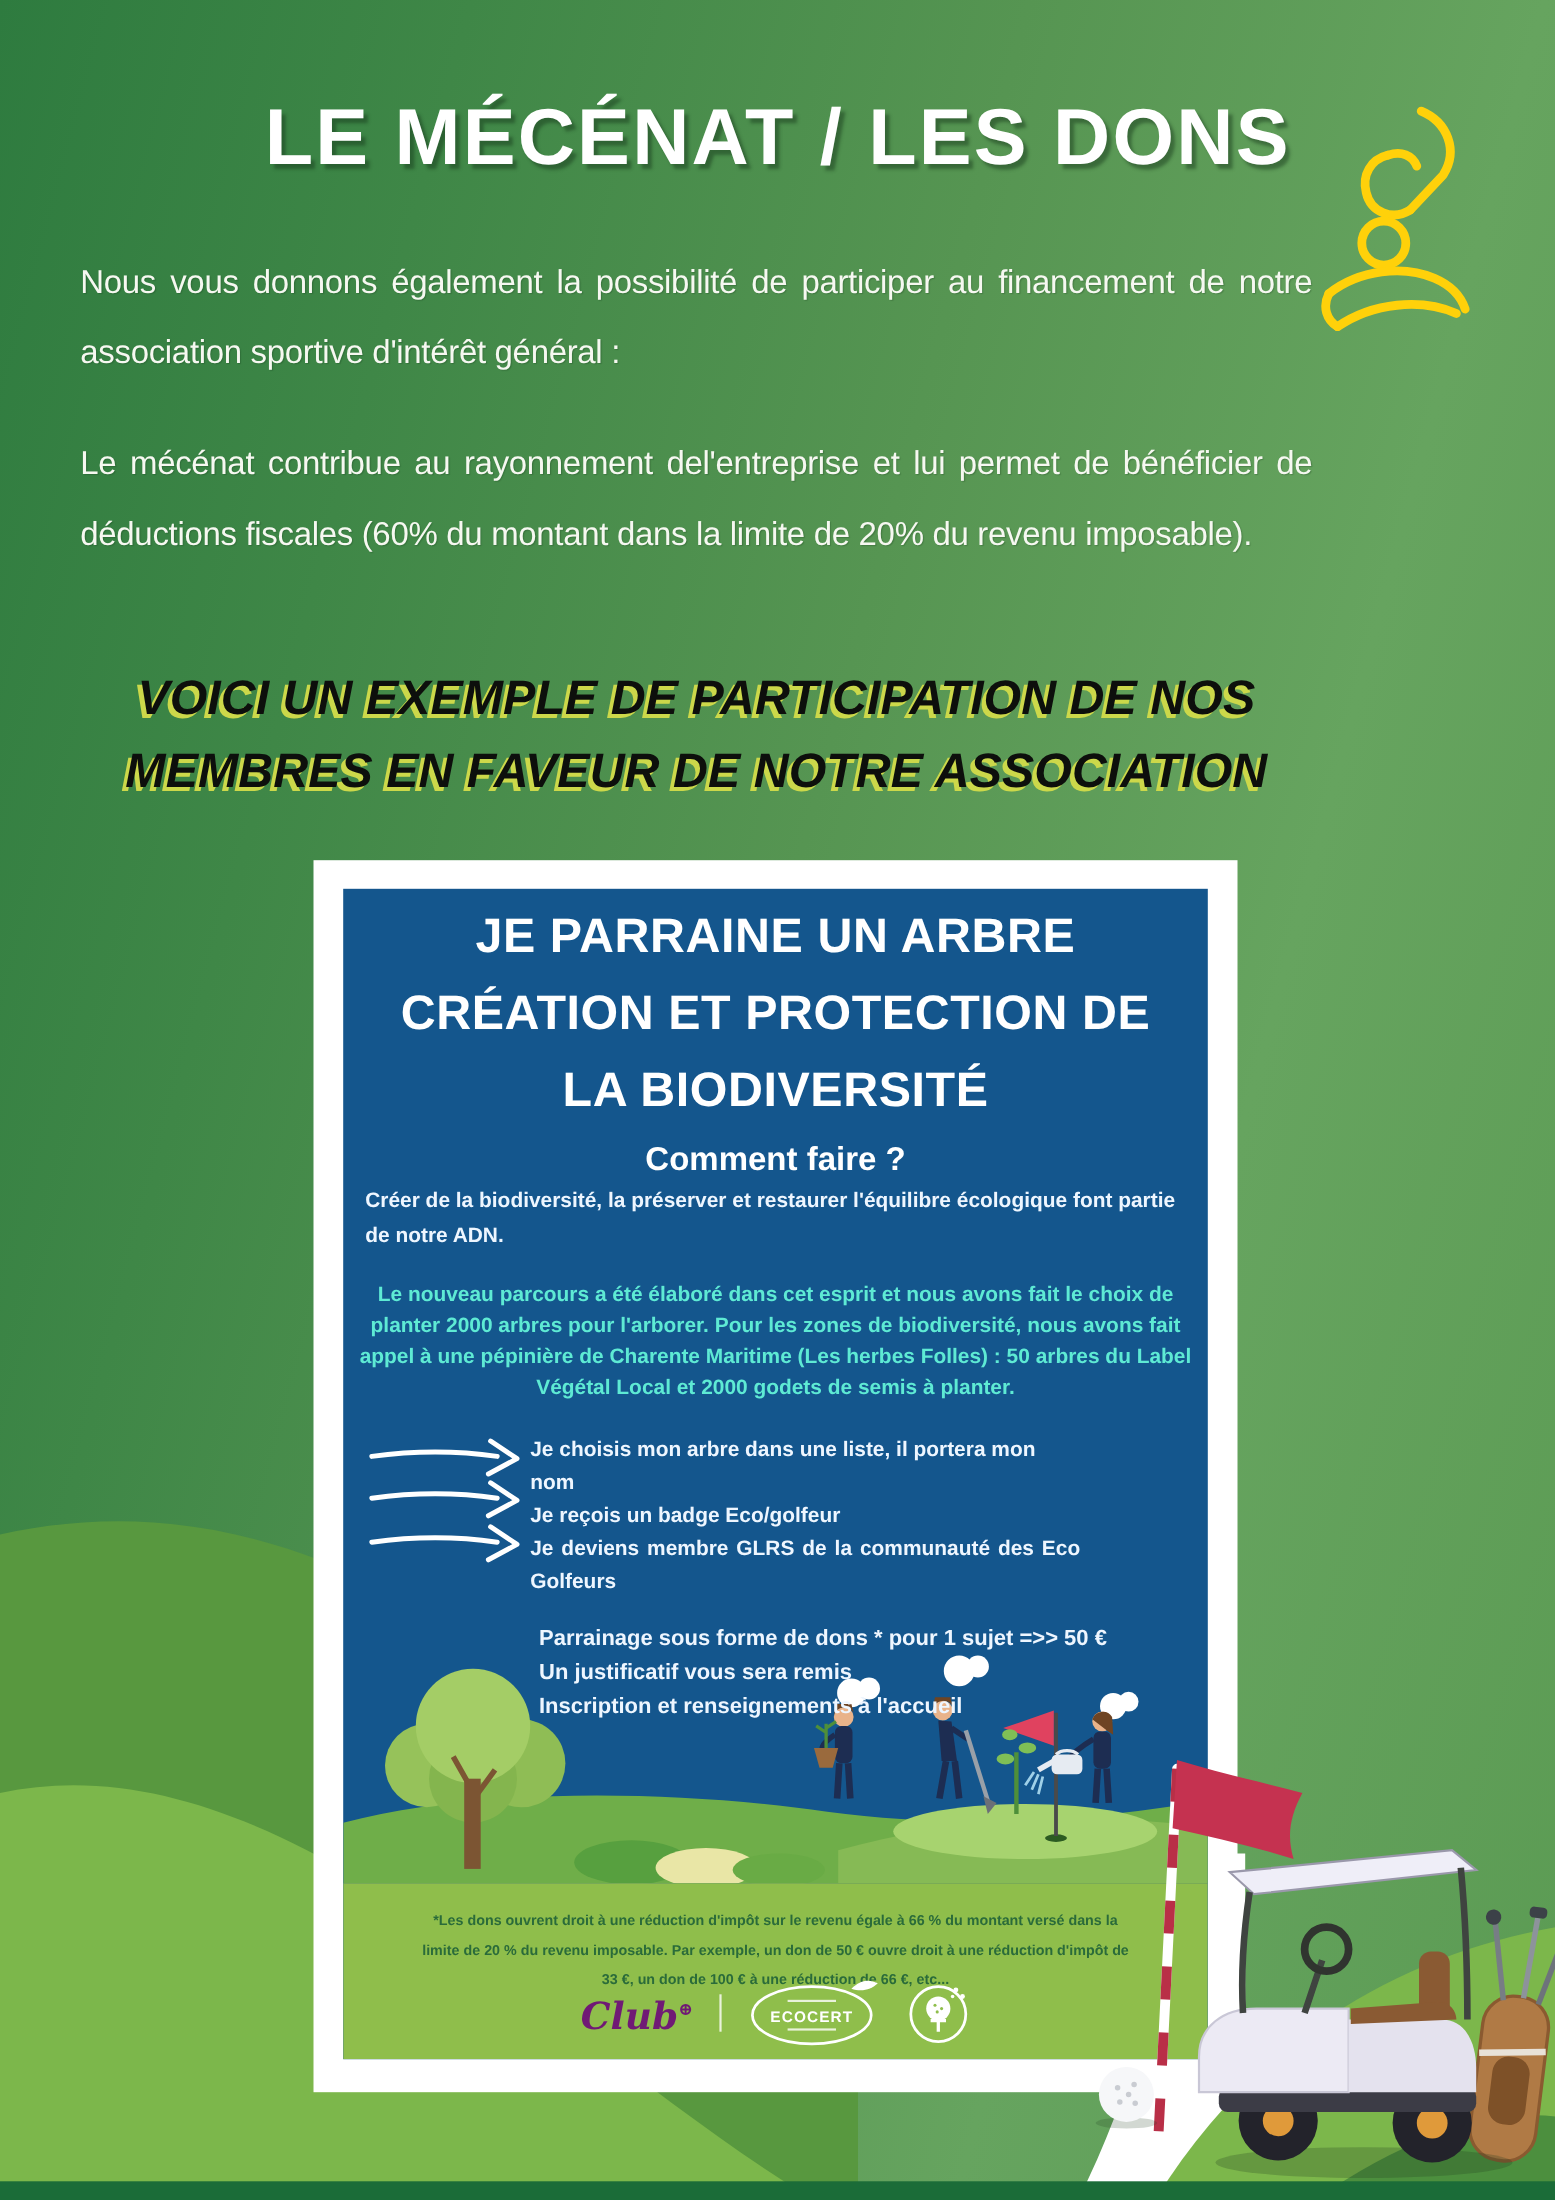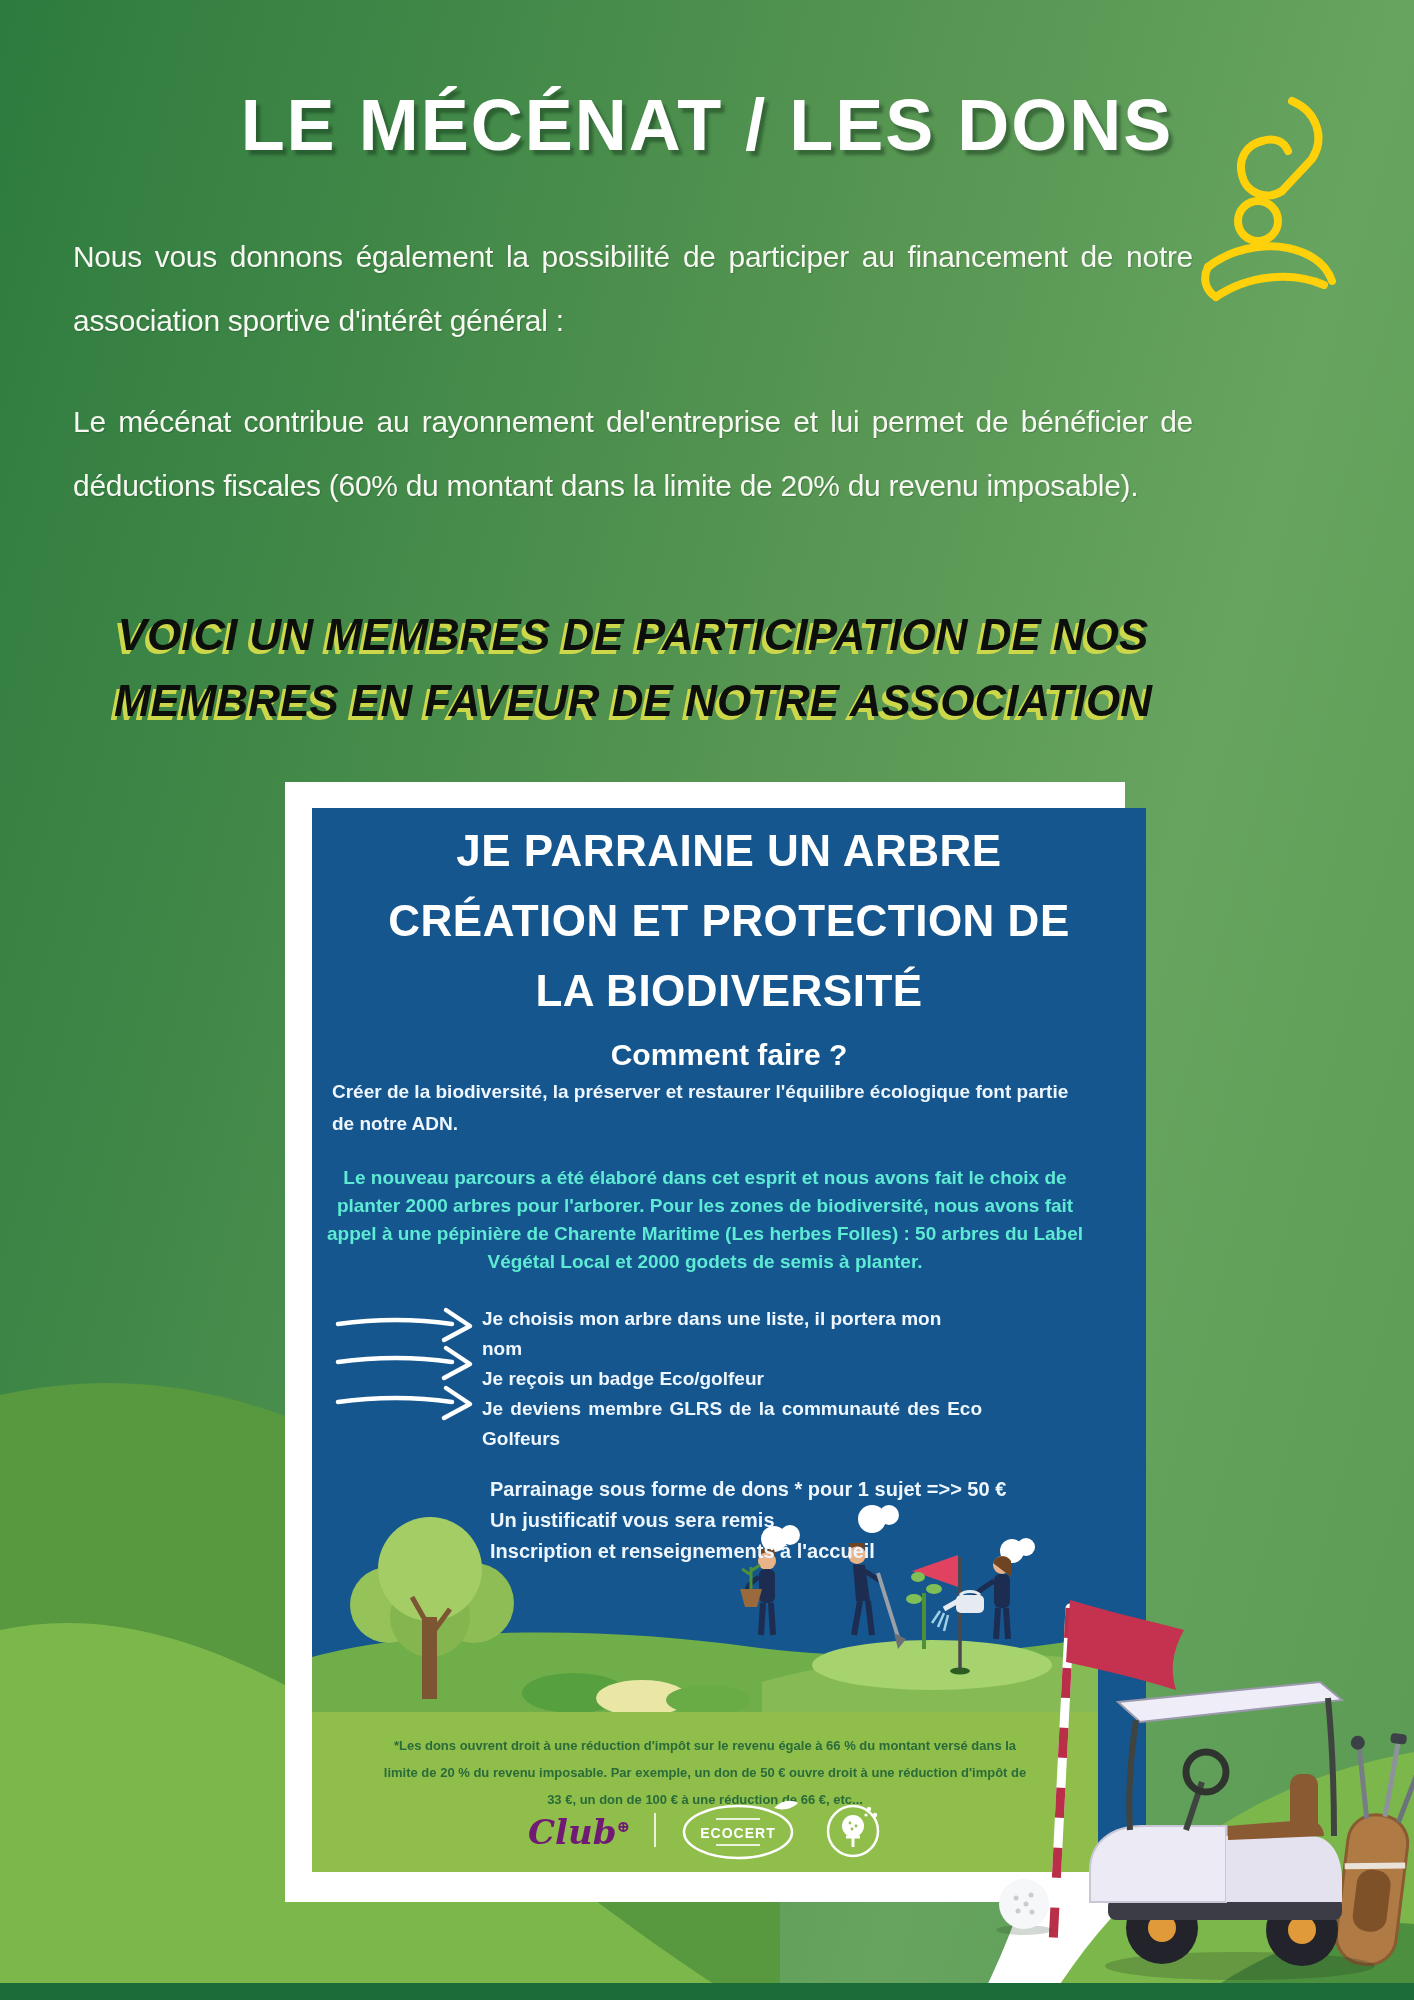--- a/index.html
+++ b/index.html
@@ -15,21 +15,21 @@
       color:#f6f8f1;font-size:30px;font-weight:400;letter-spacing:-0.3px;
       line-height:64px;text-align:justify;text-shadow:1px 1px 1px rgba(20,50,25,.25);}
   .intro-par{top:225px;}
   .mecenat-par{top:390px;}
   .highlight{position:absolute;left:73px;top:602px;width:1120px;z-index:2;margin:0;
       text-align:center;font-style:italic;font-weight:800;font-size:44px;line-height:66px;
       color:#0d0f0c;text-shadow:-4px 4px 0 #ccd84a;}
   .highlight span{display:block;}
   
   .poster-frame{position:absolute;left:285px;top:782px;width:840px;height:1120px;background:#ffffff;z-index:3;}
-  .poster-inner{position:absolute;left:27px;top:26px;width:786px;height:1064px;background:#14568d;overflow:hidden;padding-left:48px;}
+  .poster-inner{position:absolute;left:27px;top:26px;width:786px;height:1064px;background:#14568d;overflow:hidden;}
   .p-title{position:absolute;top:8px;left:0;width:100%;margin:0;text-align:center;
       color:#ffffff;font-size:44px;font-weight:800;line-height:70px;letter-spacing:0.5px;}
   .p-title span{display:block;}
   .p-sub{position:absolute;top:230px;left:0;width:100%;margin:0;text-align:center;
       color:#ffffff;font-size:30px;font-weight:800;}
   .p-par1{position:absolute;top:268px;left:20px;width:746px;margin:0;
       color:#eef6ff;font-size:19px;font-weight:700;line-height:32px;}
   .p-par2{position:absolute;top:356px;left:15px;width:756px;margin:0;text-align:center;
       color:#5eead4;font-size:19px;font-weight:700;line-height:28px;}
   .p-bullets{position:absolute;top:494px;left:20px;width:740px;display:flex;z-index:2;}
@@ -79,21 +79,21 @@
       <path d="M8,172 C36,150 76,146 104,158 C118,164 128,174 132,186"></path>
       <path d="M16,202 C48,180 92,176 124,190"></path>
       <path d="M8,172 C2,184 6,196 16,202"></path>
     </g>
   </svg>
 
   <p class="intro-par">Nous vous donnons également la possibilité de participer au financement de notre association sportive d'intérêt général :</p>
   <p class="mecenat-par">Le mécénat contribue  au rayonnement del'entreprise et lui permet de bénéficier de déductions fiscales (60% du montant dans la limite de 20% du revenu imposable).</p>
 
   <h2 class="highlight">
-    <span>VOICI UN MEMBRES DE PARTICIPATION DE NOS</span>
+    <span>VOICI UN EXEMPLE DE PARTICIPATION DE NOS</span>
     <span>MEMBRES EN FAVEUR DE NOTRE ASSOCIATION</span>
   </h2>
 
   <div class="poster-frame">
     <div class="poster-inner">
 
       <h3 class="p-title">
         <span>JE PARRAINE UN ARBRE</span>
         <span>CRÉATION ET PROTECTION DE</span>
         <span>LA BIODIVERSITÉ</span>

